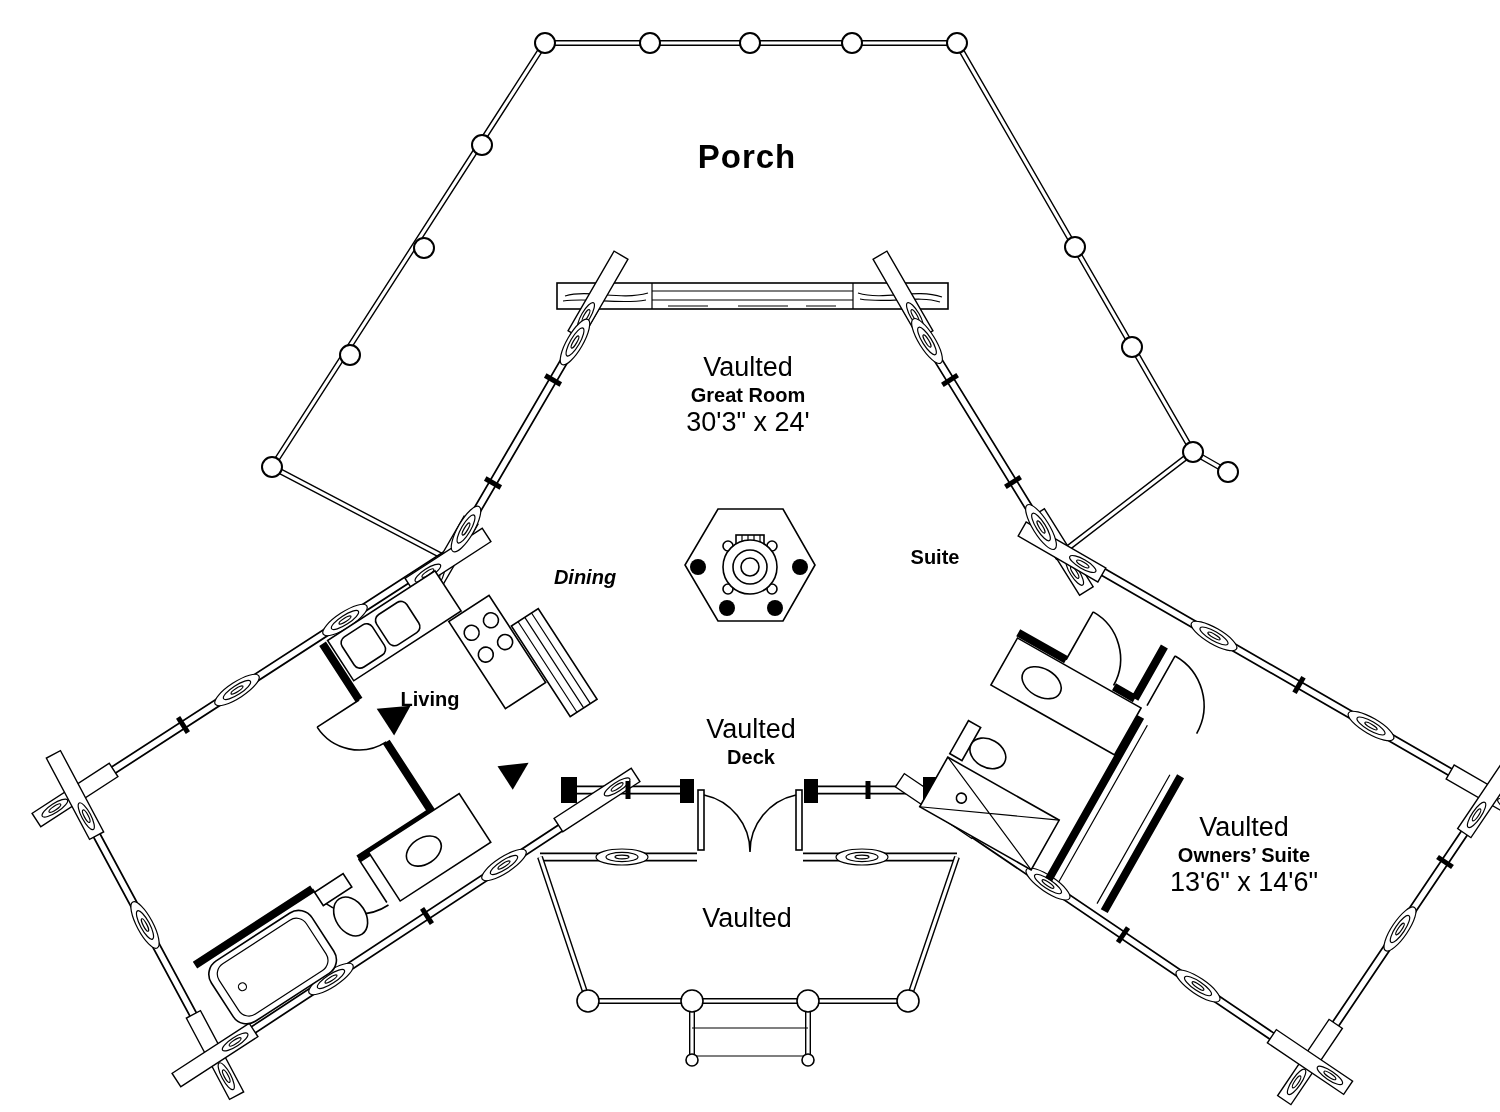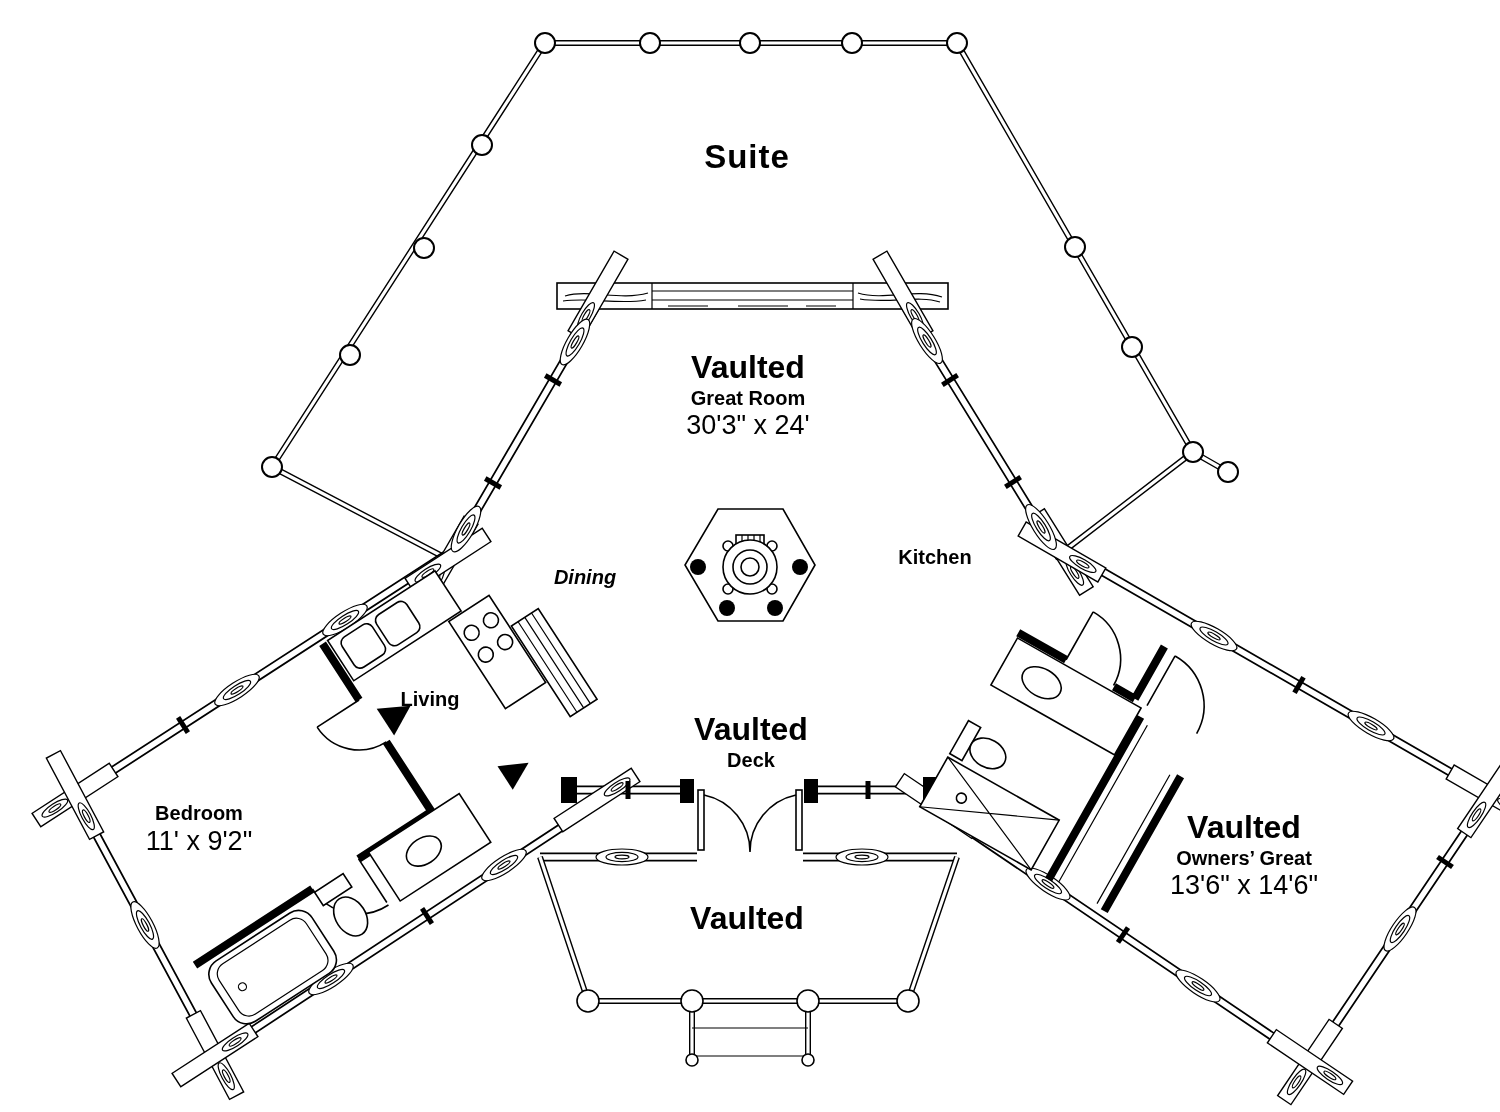--- a/index.html
+++ b/index.html
@@ -3,21 +3,21 @@
 <meta charset="utf-8">
 <style>
   html,body{margin:0;padding:0;background:#fff;}
   .stage{position:relative;width:1500px;height:1112px;background:#fff;overflow:hidden;
          font-family:"Liberation Sans",sans-serif;color:#000;}
   .plan-svg{position:absolute;left:0;top:0;}
   .lbl{position:absolute;transform:translate(-50%,-50%);text-align:center;white-space:nowrap;line-height:1.18;}
   .lbl span{display:block;}
   .nm{font-weight:bold;font-size:20px;}
   .nm.lg{font-size:33px;letter-spacing:1px;}
-  .pf{font-weight:bold;font-size:32px;}
+  .pf{font-weight:normal;font-size:27px;}
   .dm{font-weight:normal;font-size:27px;}
   svg .ln{stroke:#000;fill:none;stroke-width:1.6;}
   svg .wall-o{stroke:#000;fill:none;stroke-width:9;}
   svg .wall-i{stroke:#fff;fill:none;stroke-width:5.5;}
   svg .rail-o{stroke:#000;fill:none;stroke-width:6;}
   svg .rail-i{stroke:#fff;fill:none;stroke-width:3.2;}
   svg .blk{stroke:#000;fill:none;stroke-width:8;}
   svg .wf{fill:#fff;stroke:#000;stroke-width:1.6;}
   svg .bf{fill:#000;stroke:none;}
   svg .thin{stroke:#000;fill:none;stroke-width:1.2;}
@@ -239,54 +239,50 @@
     </g>
     <g>
       <rect x="0" y="238" width="128" height="57" class="wf"></rect>
       <path class="thin" d="M0,238 L128,295 M128,238 L0,295"></path>
       <circle cx="32" cy="267" r="5" class="wf"></circle>
     </g>
   </g>
 </svg>
 
 <div class="lbl" style="left:747px;top:157px;">
-  <span class="nm lg">Suite</span>
+  <span class="nm lg">Porch</span>
 </div>
 
 <div class="lbl" style="left:748px;top:396px;">
   <span class="pf">Vaulted</span>
   <span class="nm">Great Room</span>
   <span class="dm">30'3" x 24'</span>
 </div>
 
 <div class="lbl" style="left:585px;top:578px;font-style:italic;">
   <span class="nm">Dining</span>
 </div>
 
 <div class="lbl" style="left:935px;top:558px;">
-  <span class="nm">Kitchen</span>
+  <span class="nm">Suite</span>
 </div>
 
 <div class="lbl" style="left:430px;top:700px;">
   <span class="nm">Living</span>
 </div>
 
-<div class="lbl" style="left:199px;top:830px;">
-  <span class="nm">Bedroom</span>
-  <span class="dm">11' x 9'2"</span>
-</div>
 
 <div class="lbl" style="left:751px;top:742px;">
   <span class="pf">Vaulted</span>
   <span class="nm">Deck</span>
 </div>
 
 <div class="lbl" style="left:1244px;top:856px;">
   <span class="pf">Vaulted</span>
-  <span class="nm">Owners’ Great</span>
+  <span class="nm">Owners’ Suite</span>
   <span class="dm">13'6" x 14'6"</span>
 </div>
 
 <div class="lbl" style="left:747px;top:919px;">
   <span class="pf">Vaulted</span>
 </div>
 
 </div>
 
 </body></html>

